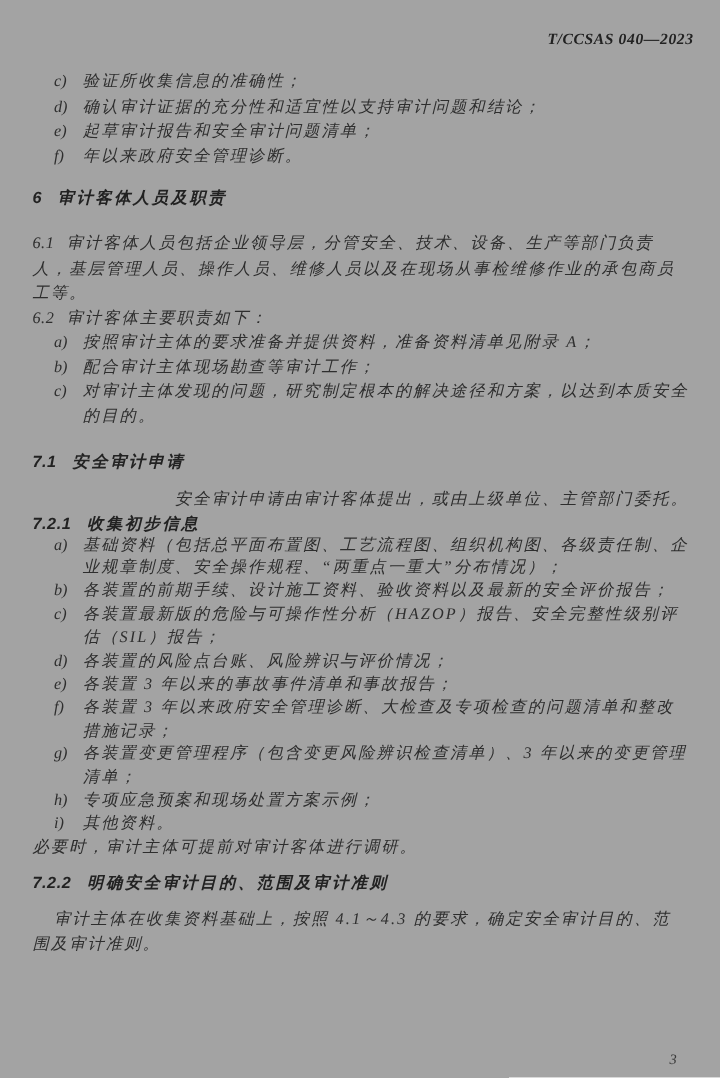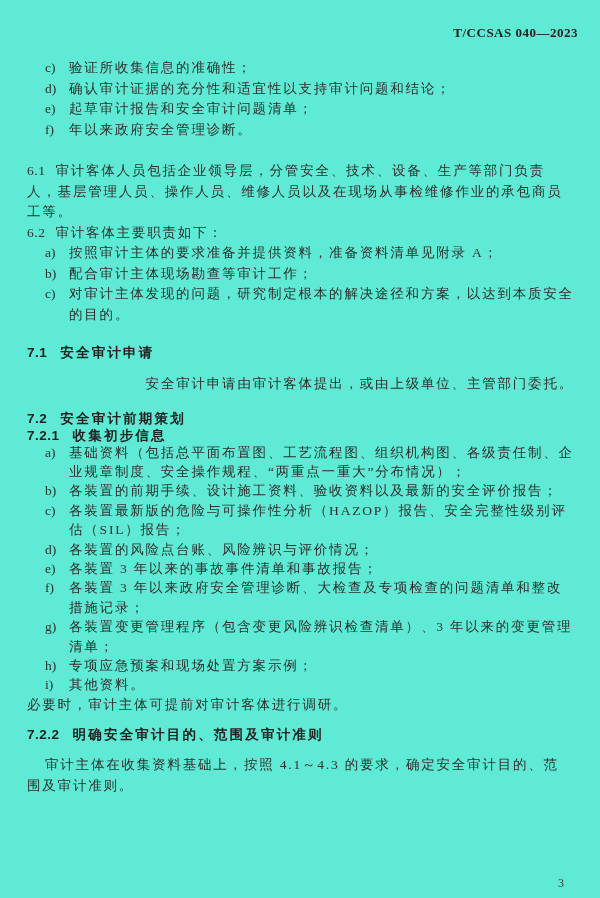--- a/index.html
+++ b/index.html
@@ -1,25 +1,26 @@
 <!DOCTYPE html>
 <html><head>
 <meta charset="utf-8">
 <style>
   html, body { margin: 0; padding: 0; background: #ffffff; }
   .page {
     position: relative;
     width: 600px;
     height: 898px;
-    background: #5eead4;
+    background: #a3a3a3;
     color: #2e2e2e;
     font-family: "Liberation Serif", "DejaVu Serif", serif;
     font-size: 13.5px;
     letter-spacing: 1.8px;
     overflow: hidden;
+    font-style: italic;
   }
   .header-row {
     margin: 25px 22px 0 0;
     text-align: right;
     font-weight: bold;
     font-size: 13px;
     letter-spacing: 0.5px;
     color: #222;
   }
   .h {
@@ -81,20 +82,23 @@
     <div class="li">
       <span class="marker">e)</span>
       <span class="text">起草审计报告和安全审计问题清单；</span>
     </div>
     <div class="li">
       <span class="marker">f)</span>
       <span class="text">年以来政府安全管理诊断。</span>
     </div>
   </div>
 
+  <div class="h h6">
+    <span class="num">6</span><span>审计客体人员及职责</span>
+  </div>
 
   <p class="p p61">
     <span class="cnum">6.1</span><span>审计客体人员包括企业领导层，分管安全、技术、设备、生产等部门负责人，基层管理人员、操作人员、维修人员以及在现场从事检维修作业的承包商员工等。</span>
   </p>
   <p class="p">
     <span class="cnum">6.2</span><span>审计客体主要职责如下：</span>
   </p>
 
   <div class="list">
     <div class="li">
@@ -110,23 +114,20 @@
       <span class="text">对审计主体发现的问题，研究制定根本的解决途径和方案，以达到本质安全的目的。</span>
     </div>
   </div>
 
 
   <div class="h h71">
     <span class="num">7.1</span><span>安全审计申请</span>
   </div>
   <p class="p indent p71">安全审计申请由审计客体提出，或由上级单位、主管部门委托。</p>
 
-  <div class="h h72">
-    <span class="num">7.2</span><span>安全审计前期策划</span>
-  </div>
 
   <div class="h h721">
     <span class="num">7.2.1</span><span>收集初步信息</span>
   </div>
 
   <div class="list list-721">
     <div class="li">
       <span class="marker">a)</span>
       <span class="text">基础资料（包括总平面布置图、工艺流程图、组织机构图、各级责任制、企业规章制度、安全操作规程、“两重点一重大”分布情况）；</span>
     </div>

